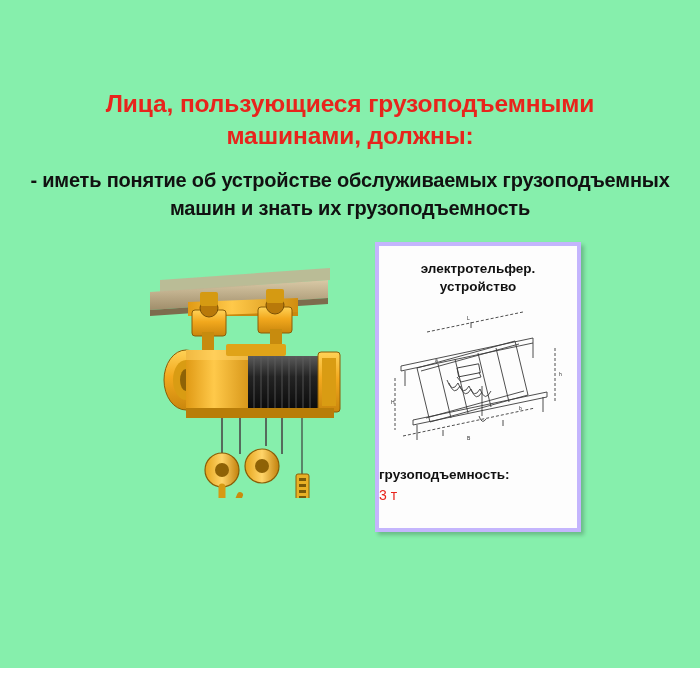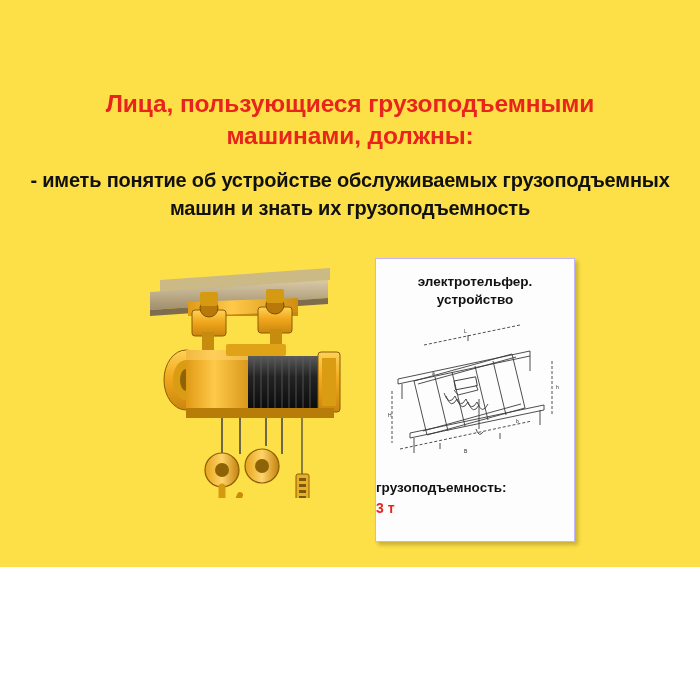--- a/index.html
+++ b/index.html
@@ -9,22 +9,22 @@
   }
   body {
     width: 700px;
     height: 700px;
     font-family: "Liberation Sans", sans-serif;
     overflow: hidden;
   }
   .slide {
     position: relative;
     width: 700px;
-    height: 567px;
-    background: #fde047;
+    height: 668px;
+    background: #86efac;
   }
 
   
   .title {
     position: absolute;
     left: 40px;
     top: 88px;
     width: 620px;
     text-align: center;
     color: #e8241c;
@@ -53,25 +53,25 @@
     top: 258px;
     width: 232px;
     height: 240px;
   }
   .photo svg { display: block; }
 
   
   .card {
     position: absolute;
     left: 375px;
-    top: 258px;
+    top: 242px;
     width: 198px;
     height: 282px;
     background: #fdfdfd;
-    border: 1px solid #c4b5fd;
+    border: 4px solid #c4b5fd;
     box-shadow: 3px 3px 4px rgba(0,0,0,0.22);
   }
   .card-title {
     position: absolute;
     left: 0;
     top: 14px;
     width: 100%;
     text-align: center;
     font-size: 13.5px;
     font-weight: bold;
@@ -92,21 +92,21 @@
     left: 0;
     bottom: 22px;
     width: 100%;
     font-size: 13.5px;
     font-weight: bold;
     color: #111;
     line-height: 1.4;
   }
   .card-capacity {
     color: #e8241c;
-    font-weight: bold;
+    font-weight: normal;
     font-size: 14px;
     display: block;
     margin-top: 2px;
   }
 </style>
 </head>
 <body>
 
 <div class="slide">
 

